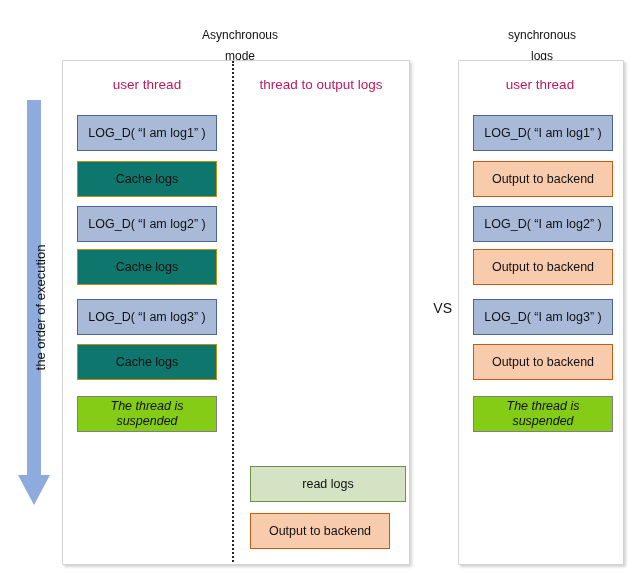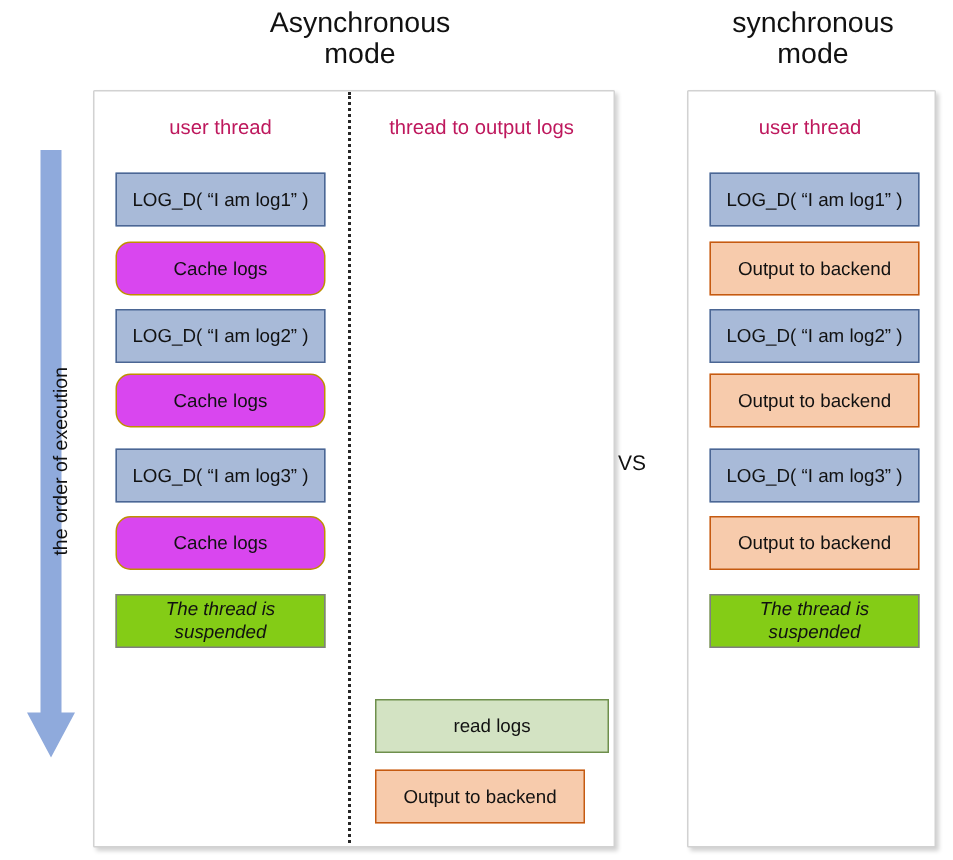--- a/index.html
+++ b/index.html
@@ -10,32 +10,33 @@
     color:#1a1a1a;
     position:relative;
     overflow:hidden;
   }
   .canvas{position:absolute;left:0;top:0;width:635px;height:573px;}
 
   
   .title{
     position:absolute;
     text-align:center;
-    font-size:19px;
+    font-size:12px;
     line-height:21px;
     color:#111;
     white-space:pre-line;
+    margin-top:20px;
   }
   #title-async{left:150px;top:5px;width:180px;}
   #title-sync{left:452px;top:5px;width:180px;}
 
   
   #vs-label{
     position:absolute;left:412px;top:300px;width:40px;
-    text-align:left;font-size:14px;color:#111;
+    text-align:right;font-size:14px;color:#111;
   }
 
   
   .panel{
     position:absolute;
     background:#ffffff;
     border:1px solid #d2d2d2;
     box-shadow:2px 2px 3px rgba(0,0,0,0.18);
     border-radius:1px;
   }
@@ -64,21 +65,21 @@
     align-items:center;
     justify-content:center;
     text-align:center;
     font-size:12.5px;
     line-height:15px;
     color:#111;
     border-width:1px;
     border-style:solid;
   }
   .box.blue  {background:#a8bad8;border-color:#4b6694;}
-  .box.yellow{background:#d946ef;border-color:#bf9000;border-radius:10px;}
+  .box.yellow{background:#0f766e;border-color:#bf9000;}
   .box.gray  {background:#84cc16;border-color:#7f7f7f;font-style:italic;}
   .box.orange{background:#f7cbac;border-color:#c55a11;}
   .box.green {background:#d3e3c3;border-color:#6e8f4c;}
 
   
   #b-a1{left:77px;top:115px;width:140px;height:36px;}
   #b-a2{left:77px;top:161px;width:140px;height:36px;}
   #b-a3{left:77px;top:206px;width:140px;height:36px;}
   #b-a4{left:77px;top:249px;width:140px;height:36px;}
   #b-a5{left:77px;top:299px;width:140px;height:36px;}
@@ -111,21 +112,21 @@
   }
 </style>
 </head>
 <body>
 
 <div class="canvas">
 
   <div class="title" id="title-async" style="white-space: pre-line;">Asynchronous
 mode</div>
   <div class="title" id="title-sync" style="white-space: pre-line;">synchronous
-mode</div>
+logs</div>
 
   <div id="order-arrow">
     <svg width="40" height="408" viewBox="0 0 40 408">
       <polygon points="13,0 27,0 27,375 36,375 20,405 4,375 13,375" fill="#8faadc"></polygon>
     </svg>
     <div id="order-arrow-label">the order of execution</div>
   </div>
 
   <div class="panel" id="panel-async"></div>
   <div id="divider"></div>

